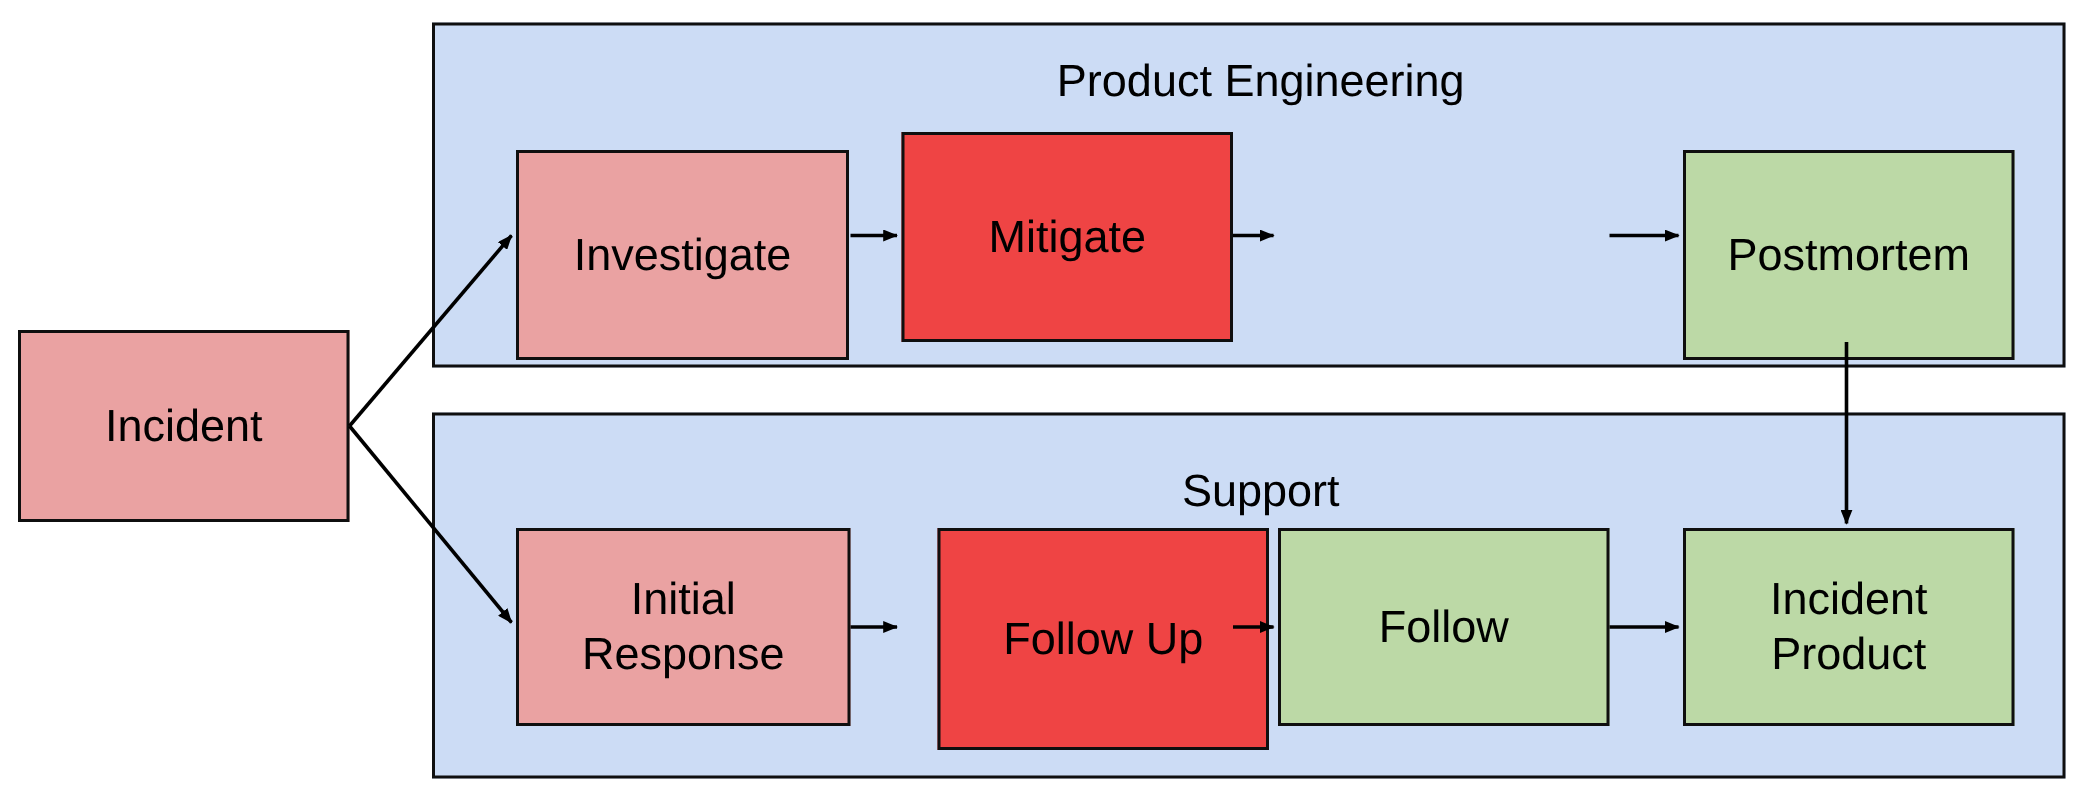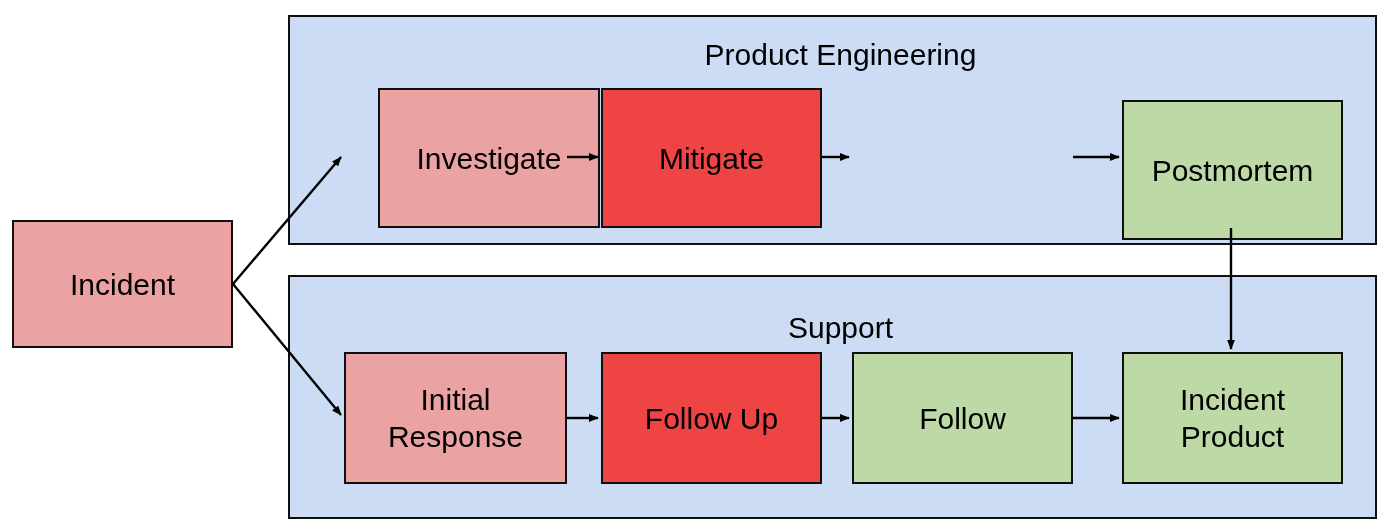--- a/index.html
+++ b/index.html
@@ -75,41 +75,41 @@
   <div class="swimlane" style="left:288px; top:275px; width:1089px; height:244px;">
     <div class="swimlane-title" style="top:34px;">Support</div>
   </div>
 
   <div class="node fill-red" style="left:12px; top:220px; width:221px; height:128px;">
     <span>
       <span>Incident</span>
     </span>
   </div>
 
-  <div class="node fill-red" style="left:344px; top:88px; width:222px; height:140px;margin-left:34px;">
+  <div class="node fill-red" style="left:344px; top:100px; width:222px; height:140px;">
     <span>Investigate</span>
   </div>
 
   <div class="node fill-yellow" style="left:601px; top:88px; width:221px; height:140px;">
     <span>Mitigate</span>
   </div>
 
 
   <div class="node fill-green" style="left:1122px; top:100px; width:221px; height:140px;">
     <span>Postmortem</span>
   </div>
 
   <div class="node fill-red" style="left:344px; top:352px; width:223px; height:132px;">
     <span>
       <span>Initial</span>
       <span>Response</span>
     </span>
   </div>
 
-  <div class="node fill-yellow" style="left:601px; top:352px; width:221px; height:132px;">
+  <div class="node fill-yellow" style="left:625px; top:352px; width:221px; height:148px;">
     <span>Follow Up</span>
   </div>
 
   <div class="node fill-green" style="left:852px; top:352px; width:221px; height:132px;">
     <span>Follow</span>
   </div>
 
   <div class="node fill-green" style="left:1122px; top:352px; width:221px; height:132px;">
     <span>
       <span>Incident</span>

